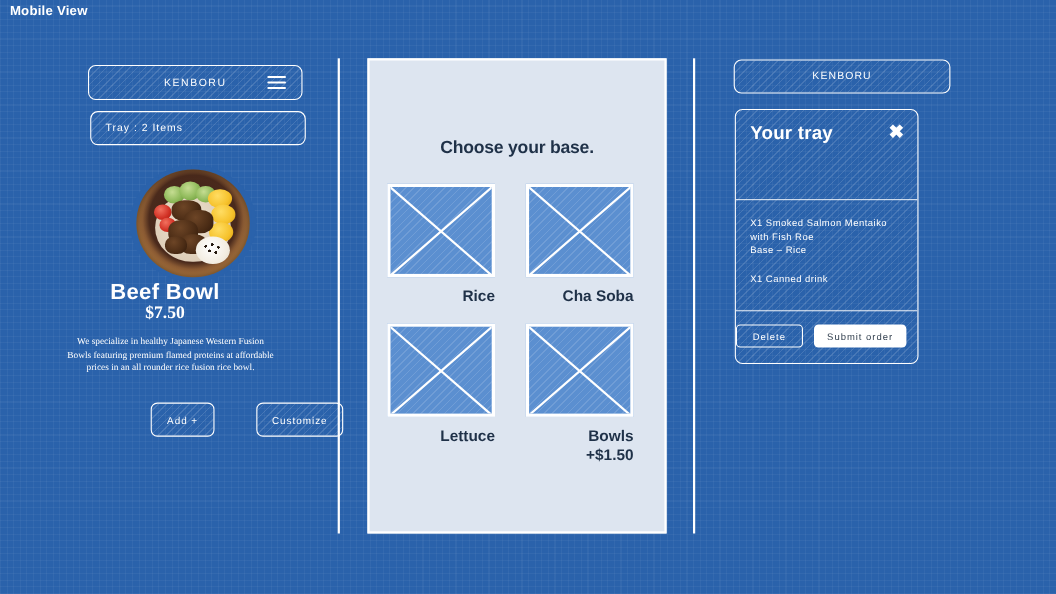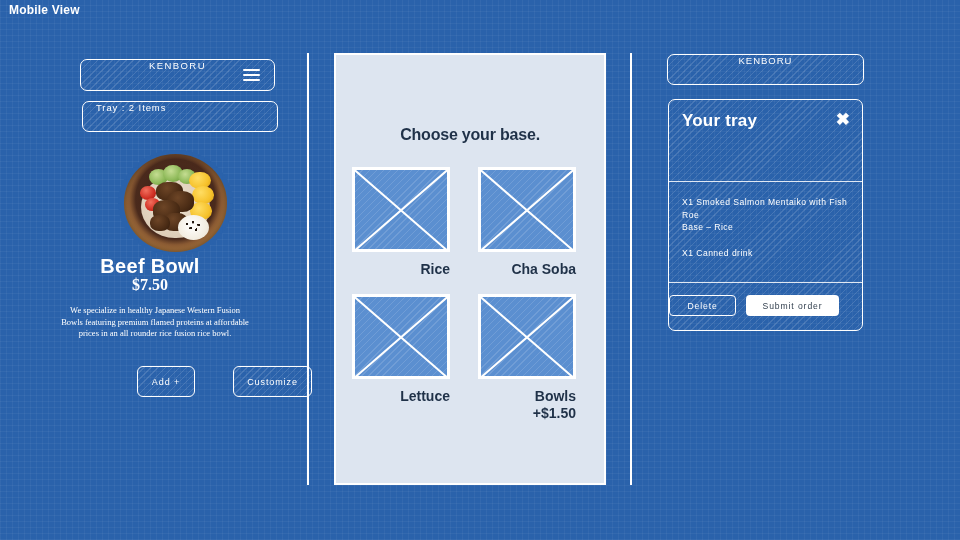--- a/index.html
+++ b/index.html
@@ -64,21 +64,21 @@
     width: 300px;
     height: 540px;
   }
 
   .pill {
     box-sizing: border-box;
     border: 1px solid #ffffff;
     border-radius: 7px;
     color: #ffffff;
     display: flex;
-    align-items: flex-start;
+    align-items: center;
     font-size: 9.5px;
     letter-spacing: 1px;
   }
 
   #brand-bar {
     position: absolute;
     left: 80px;
     top: 59px;
     width: 195px;
     height: 32px;
@@ -335,21 +335,21 @@
     left: 12px;
     top: 54px;
     width: 197px;
     height: 31px;
     justify-content: center;
   }
   #tray-card {
     position: absolute;
     left: 13px;
     top: 99px;
-    width: 195px;
+    width: 167px;
     height: 232px;
     border: 1px solid #ffffff;
     border-radius: 7px;
     box-sizing: border-box;
     overflow: hidden;
   }
   #tray-head {
     position: relative;
     height: 70px;
     display: flex;

